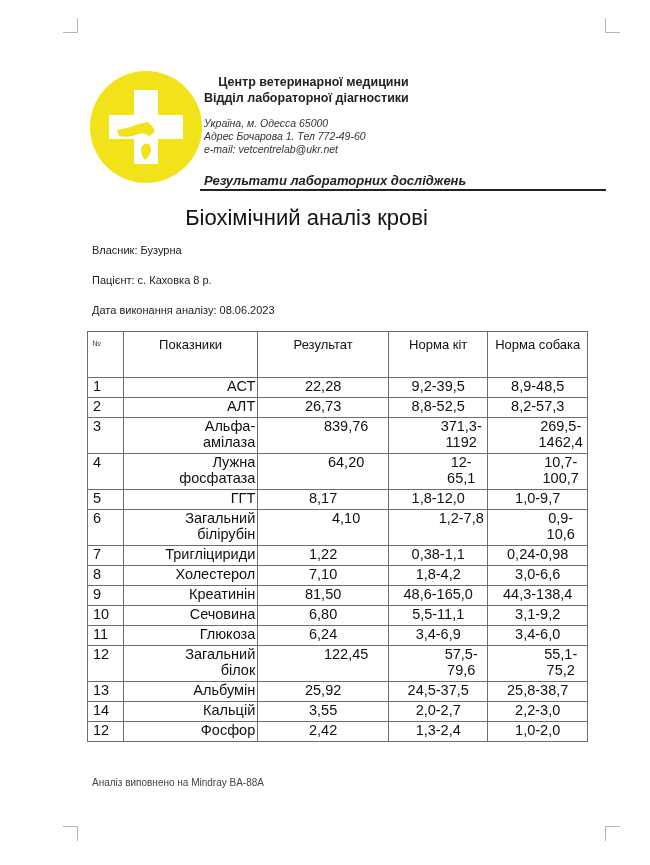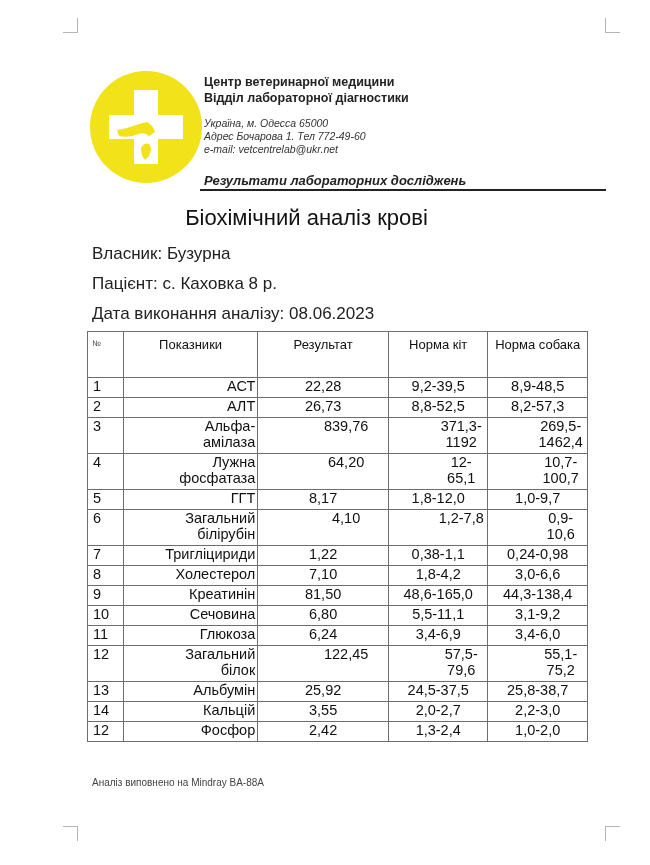--- a/index.html
+++ b/index.html
@@ -3,26 +3,26 @@
 <meta charset="utf-8">
 <style>
   html, body { margin:0; padding:0; background:#ffffff; }
   body { width:650px; height:865px; position:relative; overflow:hidden; font-family:"Liberation Sans", sans-serif; color:#1a1a1a; }
   .corner { position:absolute; width:14px; height:14px; border-color:#b5b5b5; border-style:solid; border-width:0; }
   .c-tl { left:62px; top:18px; border-right-width:1px; border-bottom-width:1px; }
   .c-tr { left:484px; top:18px; border-left-width:1px; border-bottom-width:1px; left:485px; }
   .c-bl { left:62px; top:826px; border-right-width:1px; border-top-width:1px; }
   .c-br { left:485px; top:826px; border-left-width:1px; border-top-width:1px; }
   .logo { position:absolute; left:89px; top:70px; width:114px; height:114px; }
-  .org { position:absolute; left:204px; top:74px; font-size:12.5px; font-weight:bold; line-height:16px; color:#222; }
+  .org { position:absolute; left:204px; top:74px; font-size:12.5px; font-weight:bold; line-height:16px; color:#222;text-align:right; }
   .addr { position:absolute; left:204px; top:117px; font-size:10.5px; font-style:italic; line-height:13px; color:#333; }
   .results-title { position:absolute; left:204px; top:173px; font-size:13px; font-weight:bold; font-style:italic; color:#222;text-align:right; }
   .rule { position:absolute; left:200px; top:189px; width:406px; height:0; border-top:2px solid #222; }
   .doc-title { position:absolute; left:0; width:613px; top:205px; text-align:center; font-size:22px; color:#111; }
-  .meta { position:absolute; left:92px; font-size:17px; color:#222; }
+  .meta { position:absolute; left:92px; font-size:11px; color:#222; }
   .m1 { top:244px; } .m2 { top:274px; } .m3 { top:304px; }
   table.results { position:absolute; left:87px; top:331px; border-collapse:collapse; width:501px; font-size:14.5px; }
   table.results td, table.results th { border:1px solid #6d6d6d; padding:0 2px; vertical-align:top; line-height:16px; text-align:center; font-weight:normal; color:#111; }
   table.results th { height:40px; padding-top:5px; font-size:13px; }
   table.results th.num { font-size:8px; text-align:left; padding-left:4px; padding-top:4px; color:#444; }
   table.results td.num { text-align:left; padding-left:5px; }
   table.results td.name { font-weight:normal;text-align:right; }
   .w-num{width:30px;} .w-name{width:130px;} .w-res{width:129px;} .w-cat{width:95px;} .w-dog{width:95px;}
   tr.r1 td { height:19px; }
   tr.r2 td { height:35px;padding-left:48px; }

